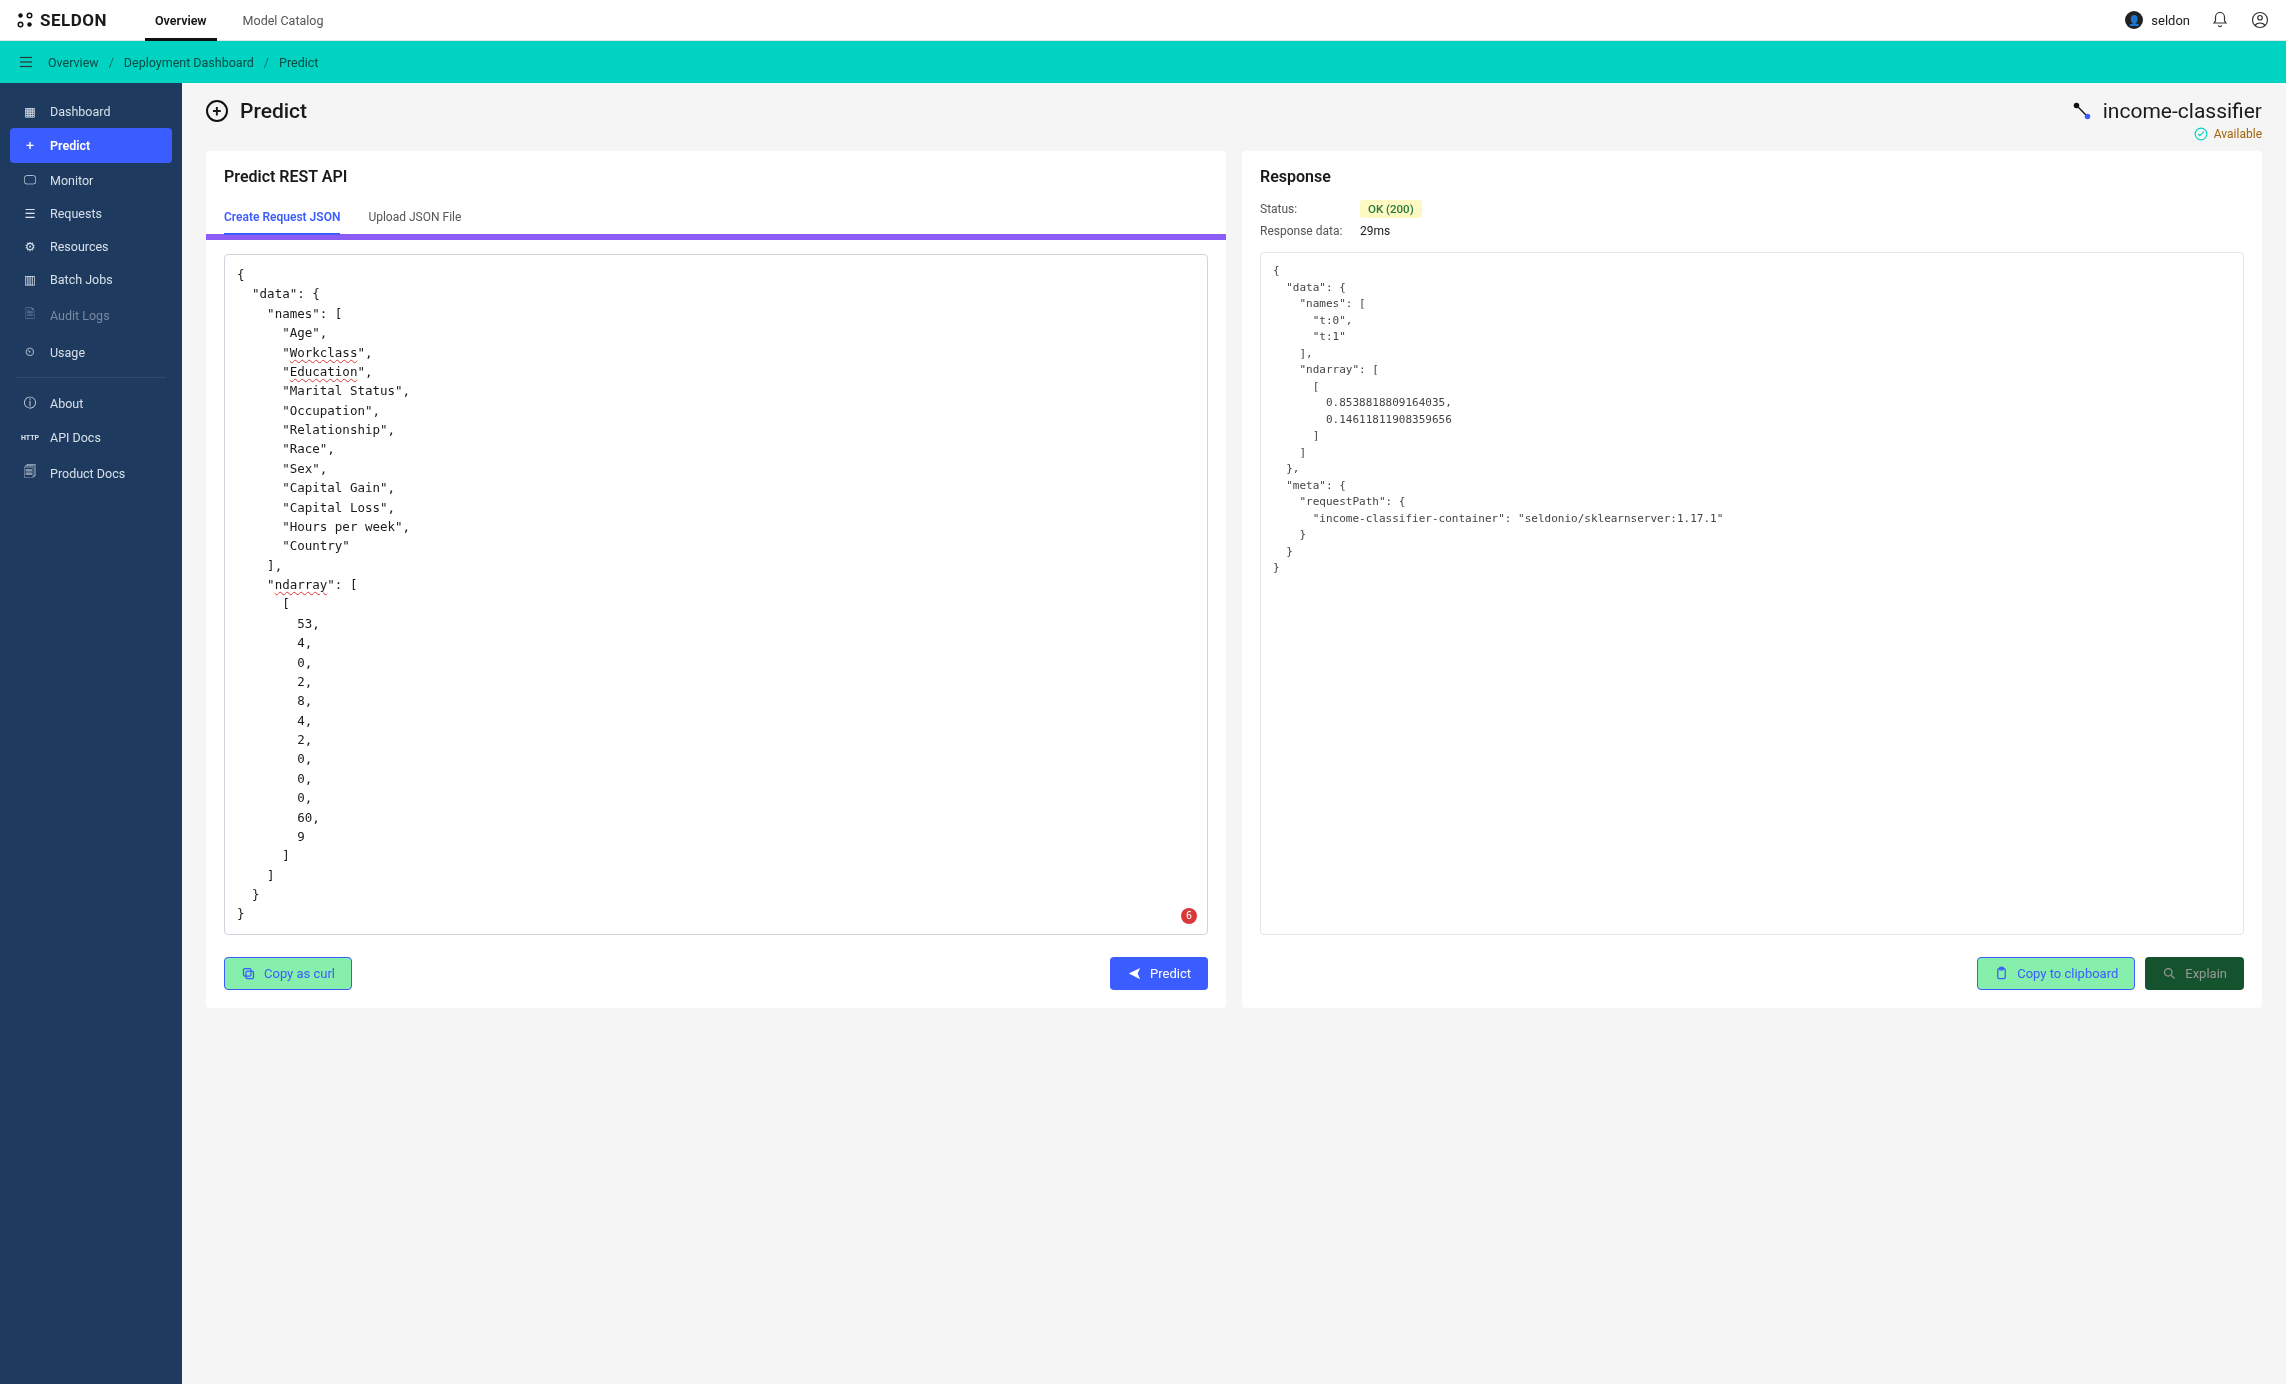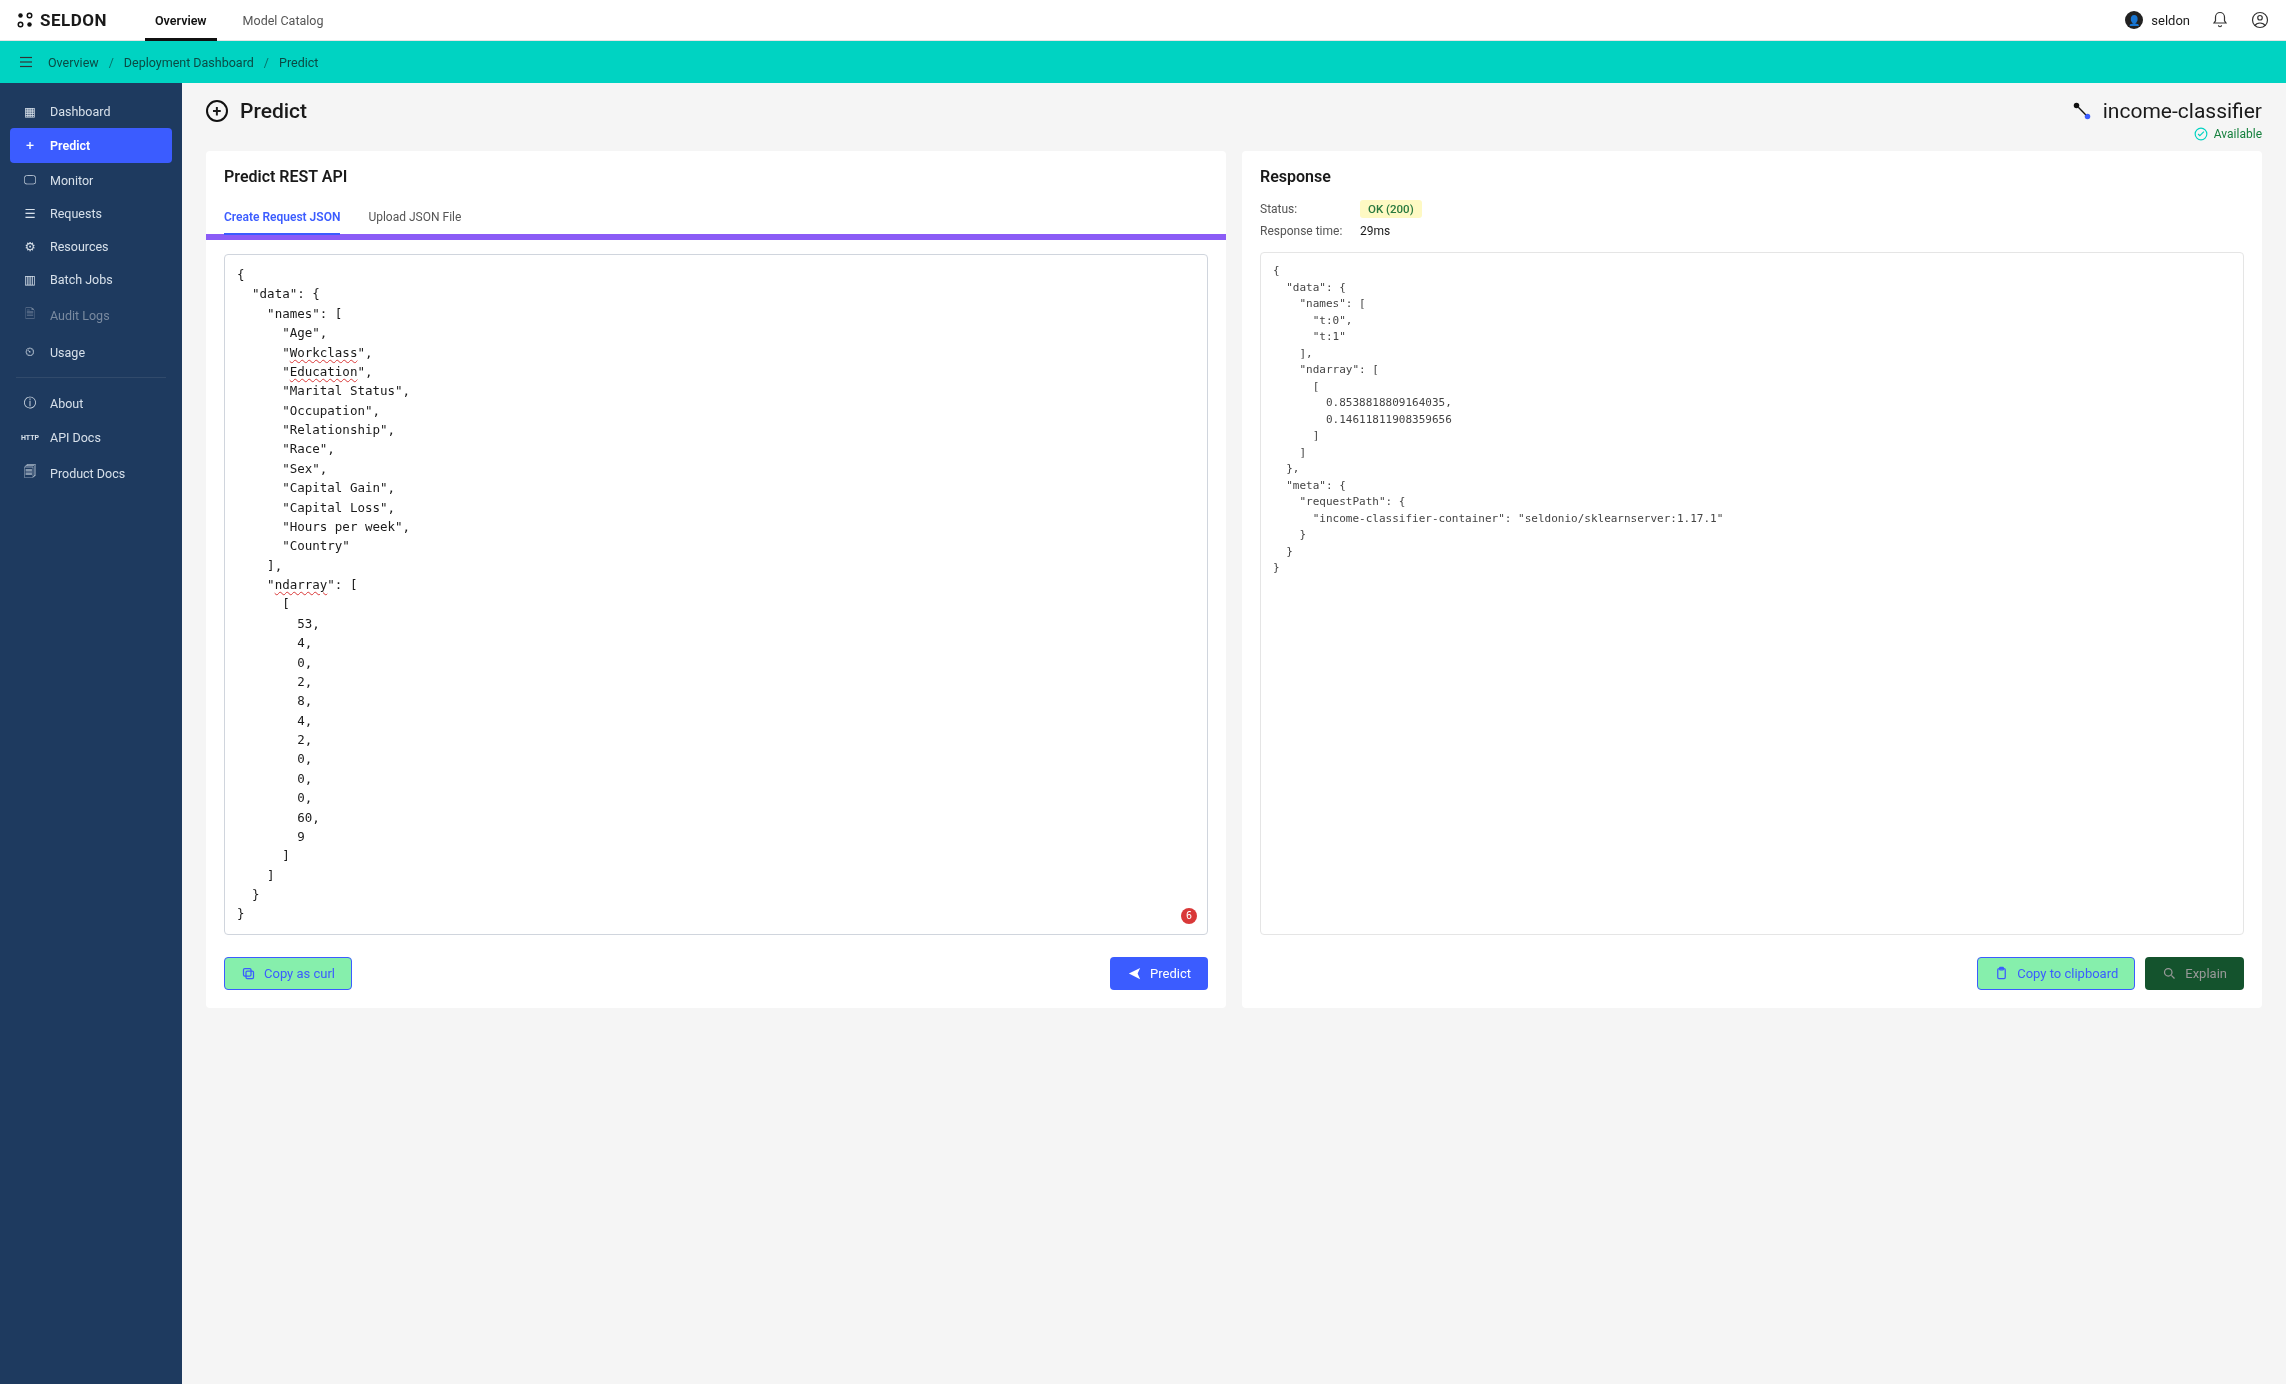--- a/index.html
+++ b/index.html
@@ -39,21 +39,21 @@
 .sidebar hr { border:none; border-top:1px solid #314a6b; margin: 8px 6px; }
 
 
 .main { flex:1; overflow:auto; padding: 0; }
 .page-header { display:flex; align-items:flex-start; justify-content:space-between; padding: 16px 24px 10px 24px; }
 .page-header .left { display:flex; align-items:center; gap:12px; }
 .page-header .left .plus { width:22px; height:22px; border:2px solid #111; border-radius:50%; display:flex; align-items:center; justify-content:center; font-size:16px; font-weight:600; }
 .page-header .left h1 { font-size:21px; font-weight:500; }
 .page-header .right { text-align:right; }
 .page-header .right .model { display:flex; align-items:center; gap:10px; font-size:21px; justify-content:flex-end; }
-.page-header .right .avail { display:flex; align-items:flex-end; gap:6px; color:#15803d; font-size:12px; justify-content:flex-end; margin-top:4px; }
+.page-header .right .avail { display:flex; align-items:flex-end; gap:6px; color:#a16207; font-size:12px; justify-content:flex-end; margin-top:4px; }
 
 .content { display:flex; gap:16px; padding: 0 24px 24px 24px; align-items:stretch; }
 .panel { background:#fff; border-radius:4px; flex:1; min-width:0; display:flex; flex-direction:column; }
 .panel .phdr { padding: 16px 18px 0 18px; }
 .panel h2 { font-size:16px; font-weight:600; margin-bottom: 14px; }
 .ptabs { display:flex; gap:28px; border-bottom:6px solid #8b5cf6; padding: 0 18px; }
 .ptabs .pt { font-size:12px; padding: 10px 0; cursor:pointer; color:#555; position:relative; }
 .ptabs .pt.active { color:#3b5cff; font-weight:600; }
 .ptabs .pt.active::after { content:""; position:absolute; bottom:-1px; left:0; right:0; height:2px; background:#3b5cff; }
 
@@ -277,21 +277,21 @@
       <div class="panel">
         <div class="phdr">
           <h2>Response</h2>
         </div>
         <div class="resp-meta">
           <div class="row">
             <span class="label">Status:</span>
             <span class="status-badge">OK (200)</span>
           </div>
           <div class="row">
-            <span class="label">Response time:</span>
+            <span class="label">Response data:</span>
             <span>29ms</span>
           </div>
         </div>
         <div class="resp-body">{
   "data": {
     "names": [
       "t:0",
       "t:1"
     ],
     "ndarray": [

